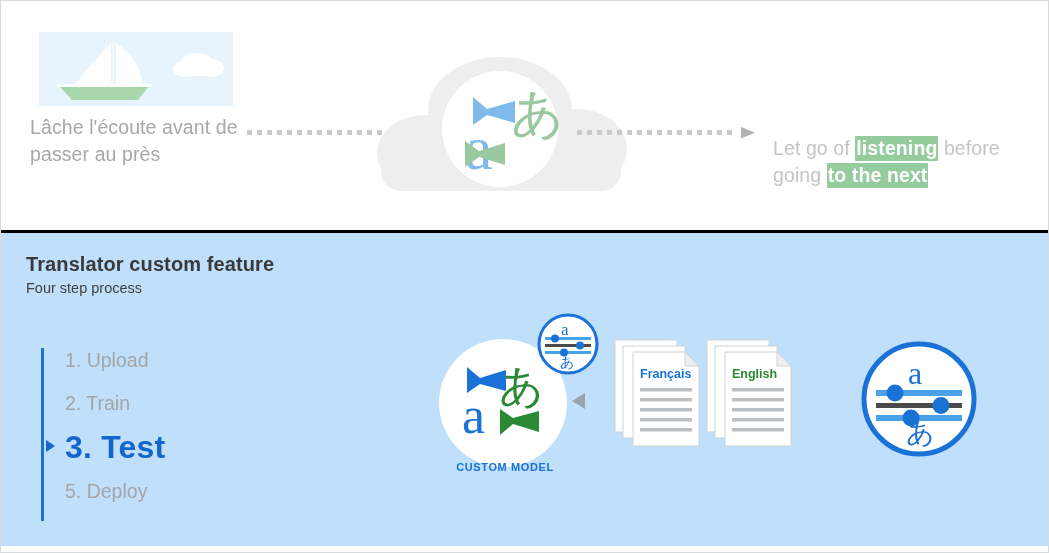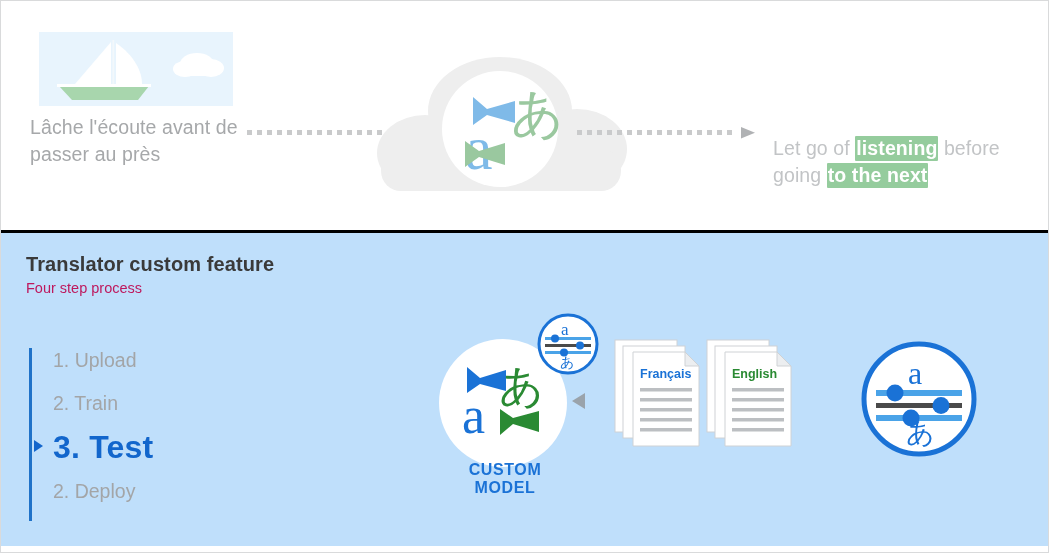--- a/index.html
+++ b/index.html
@@ -105,27 +105,27 @@
     left: 25px; top: 20px;
     font-size: 20px;
     font-weight: bold;
     color: #3a3a3a;
     letter-spacing: 0.1px;
   }
   #panel-subtitle {
     position: absolute;
     left: 25px; top: 47px;
     font-size: 14.5px;
-    color: #be185d;
+    color: #404040;
   }
 
   
   #steps {
     position: absolute;
-    left: 28px; top: 115px;
+    left: 40px; top: 115px;
     width: 260px;
     height: 173px;
   }
   #steps-rail {
     position: absolute;
     left: 0; top: 0;
     width: 3px; height: 173px;
     background: #1f72c8;
   }
   .step {
@@ -173,21 +173,21 @@
     border-radius: 50%;
     background: #ffffff;
   }
   #cm-logo { position: absolute; left: 18px; top: 46px; width: 92px; height: 92px; }
   #cm-badge { position: absolute; left: 96px; top: 0px; width: 66px; height: 66px; }
   #cm-label {
     position: absolute;
     left: 0px; top: 150px;
     width: 132px;
     text-align: center;
-    font-size: 16px;
+    font-size: 11px;
     font-weight: bold;
     color: #1a72d6;
     letter-spacing: 0.6px;
   }
   #cm-pointer {
     position: absolute;
     left: 133px; top: 82px;
     width: 0; height: 0;
     border-right: 13px solid #9aa3ab;
     border-top: 8px solid transparent;
@@ -330,21 +330,21 @@
         <span class="step-label">2. Train</span>
       </div>
 
       <div class="step active" style="top:86px;">
         <span class="step-marker"></span>
         <span class="step-label">3. Test</span>
       </div>
 
       <div class="step" style="top:131px;">
 
-        <span class="step-label">2. Deploy</span>
+        <span class="step-label">5. Deploy</span>
       </div>
     </div>
   </div>
 
   <div id="custom-model">
     <div id="cm-circle"></div>
 
     <svg id="cm-logo" viewBox="0 0 92 92" xmlns="http://www.w3.org/2000/svg">
       <text x="5" y="76" font-family="'Liberation Serif', serif" font-size="52" fill="#1a72d6">a</text>
       <path d="M10 10 L10 36 L23 27 L49 34 L49 13 L23 21 Z" fill="#1a72d6"></path>

